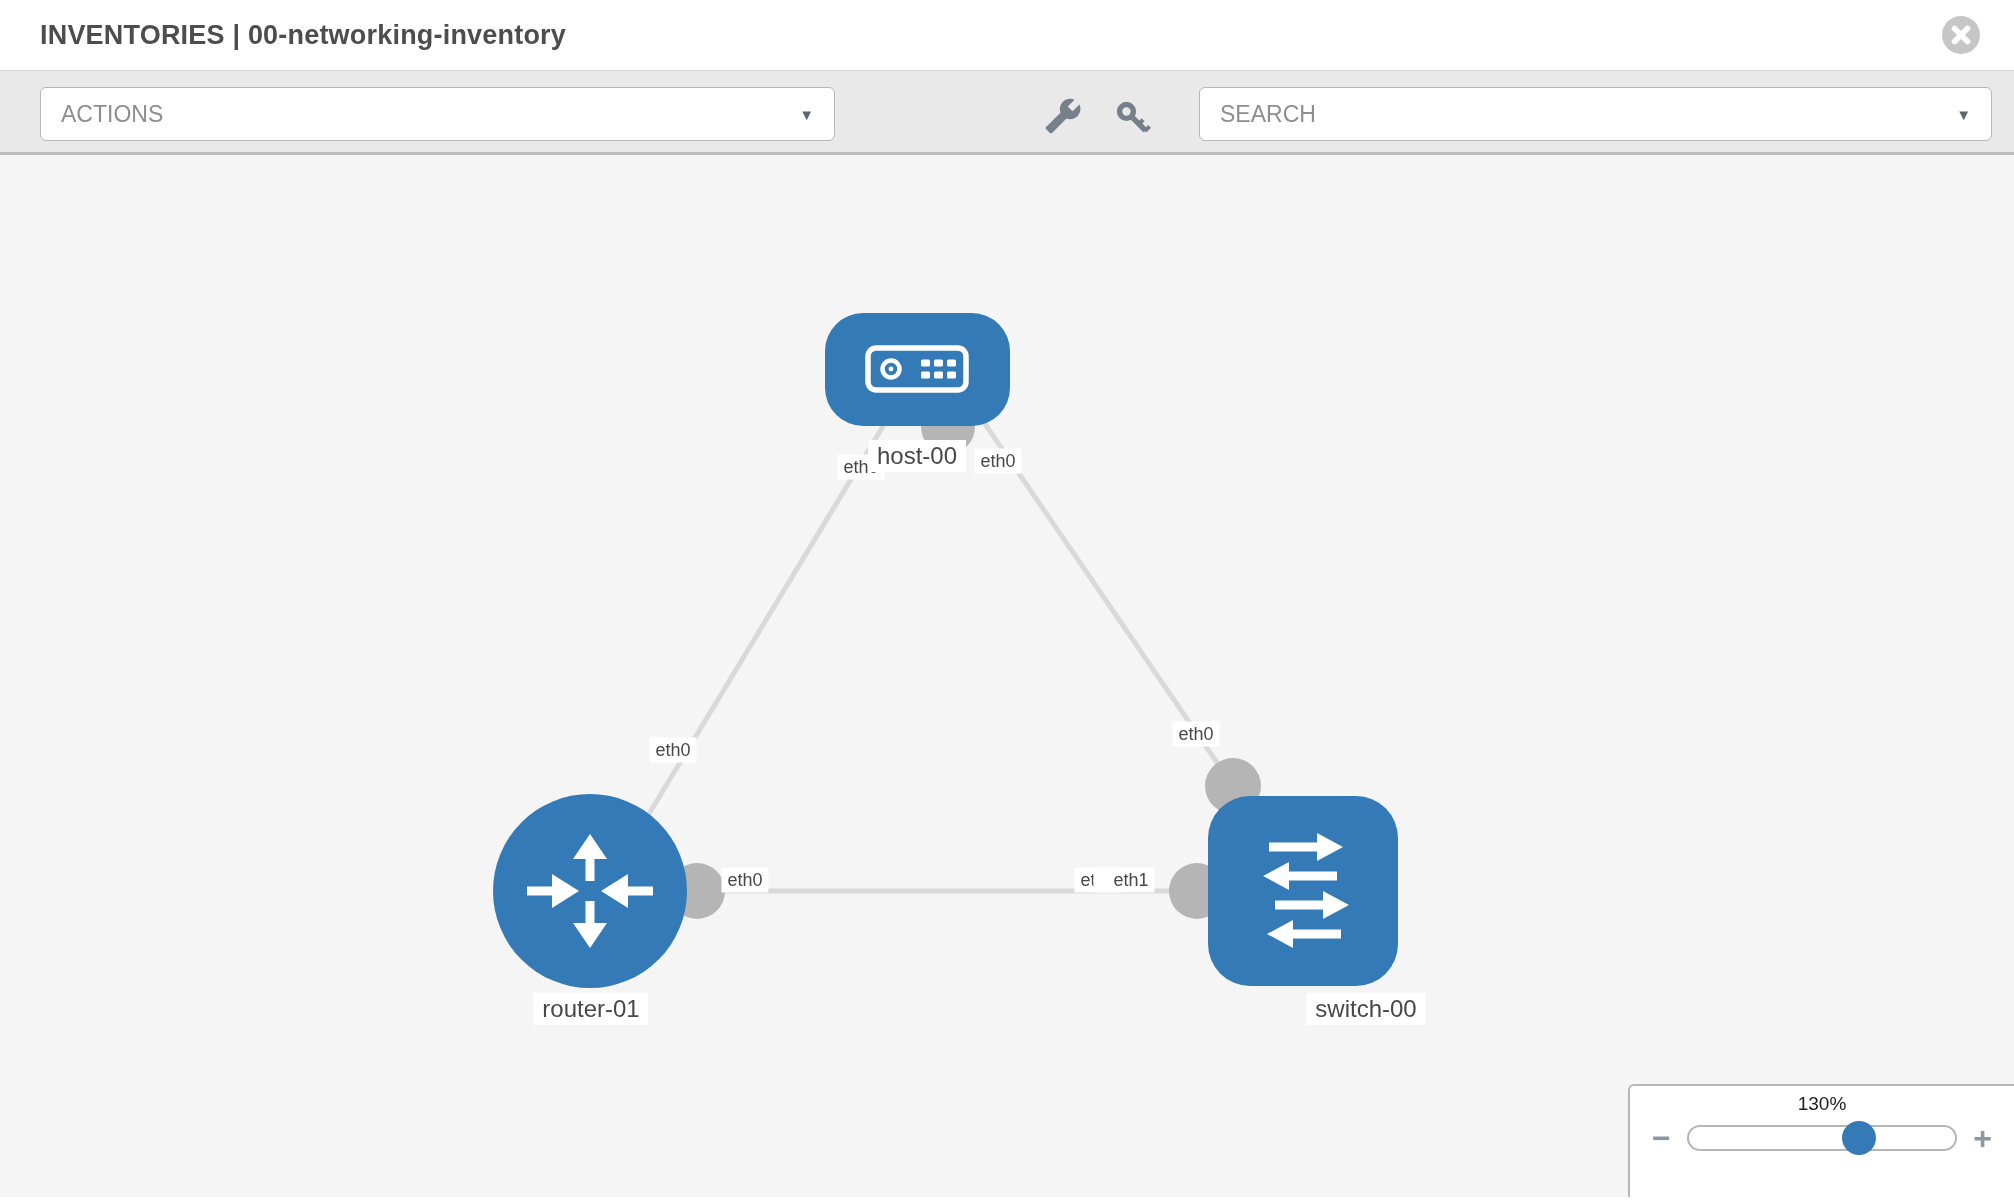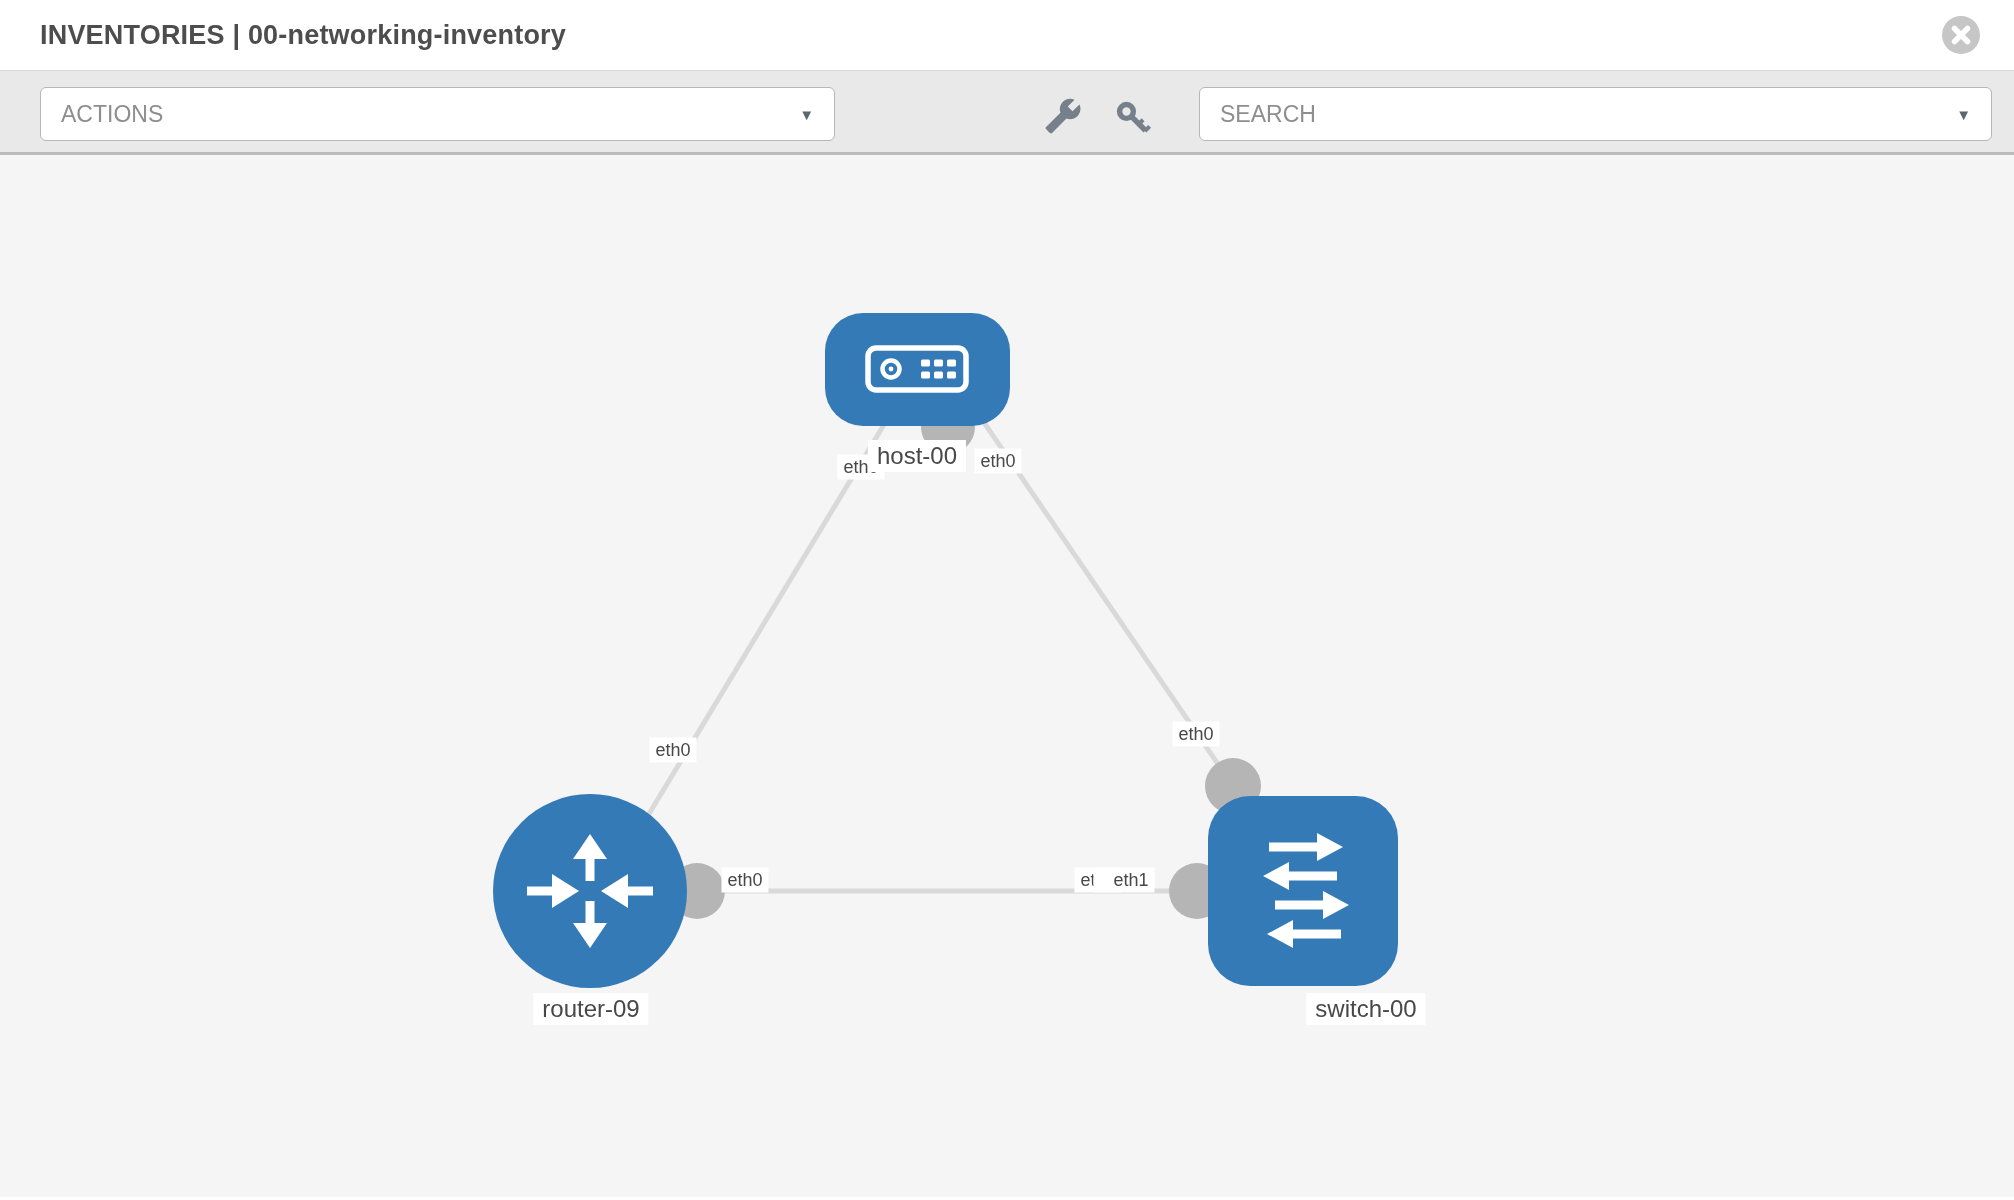--- a/index.html
+++ b/index.html
@@ -149,25 +149,35 @@
         <polygon points="-14,-29 -14,-1 -40,-15" stroke="none"></polygon>
         <line x1="-28" y1="14" x2="22" y2="14"></line>
         <polygon points="20,0 20,28 46,14" stroke="none"></polygon>
         <line x1="38" y1="43" x2="-12" y2="43"></line>
         <polygon points="-10,29 -10,57 -36,43" stroke="none"></polygon>
       </g>
     </g>
   </svg>
 
   <div class="node-label" style="left:917px; top:301px;">host-00</div>
-  <div class="node-label" style="left:591px; top:854px;">router-09</div>
+  <div class="node-label" style="left:591px; top:854px;">router-01</div>
   <div class="node-label" style="left:1366px; top:854px;">switch-00</div>
 
   <div class="if-label" style="left:861px;  top:312px;">eth0</div>
   <div class="if-label" style="left:998px;  top:306px;">eth0</div>
   <div class="if-label" style="left:673px;  top:595px;">eth0</div>
   <div class="if-label" style="left:1196px; top:579px;">eth0</div>
   <div class="if-label" style="left:745px;  top:725px;">eth0</div>
   <div class="if-label" style="left:1098px; top:725px;">eth0</div>
   <div class="if-label if-over" style="left:1124px; top:725px;">eth1</div>
 
+  <div class="zoom-panel">
+    <div class="zoom-level">130%</div>
+    <div class="zoom-row">
+      <span class="zoom-minus">−</span>
+      <div class="zoom-track">
+        <div class="zoom-thumb"></div>
+      </div>
+      <span class="zoom-plus">+</span>
+    </div>
+  </div>
 
 </div>
 
 </body></html>

